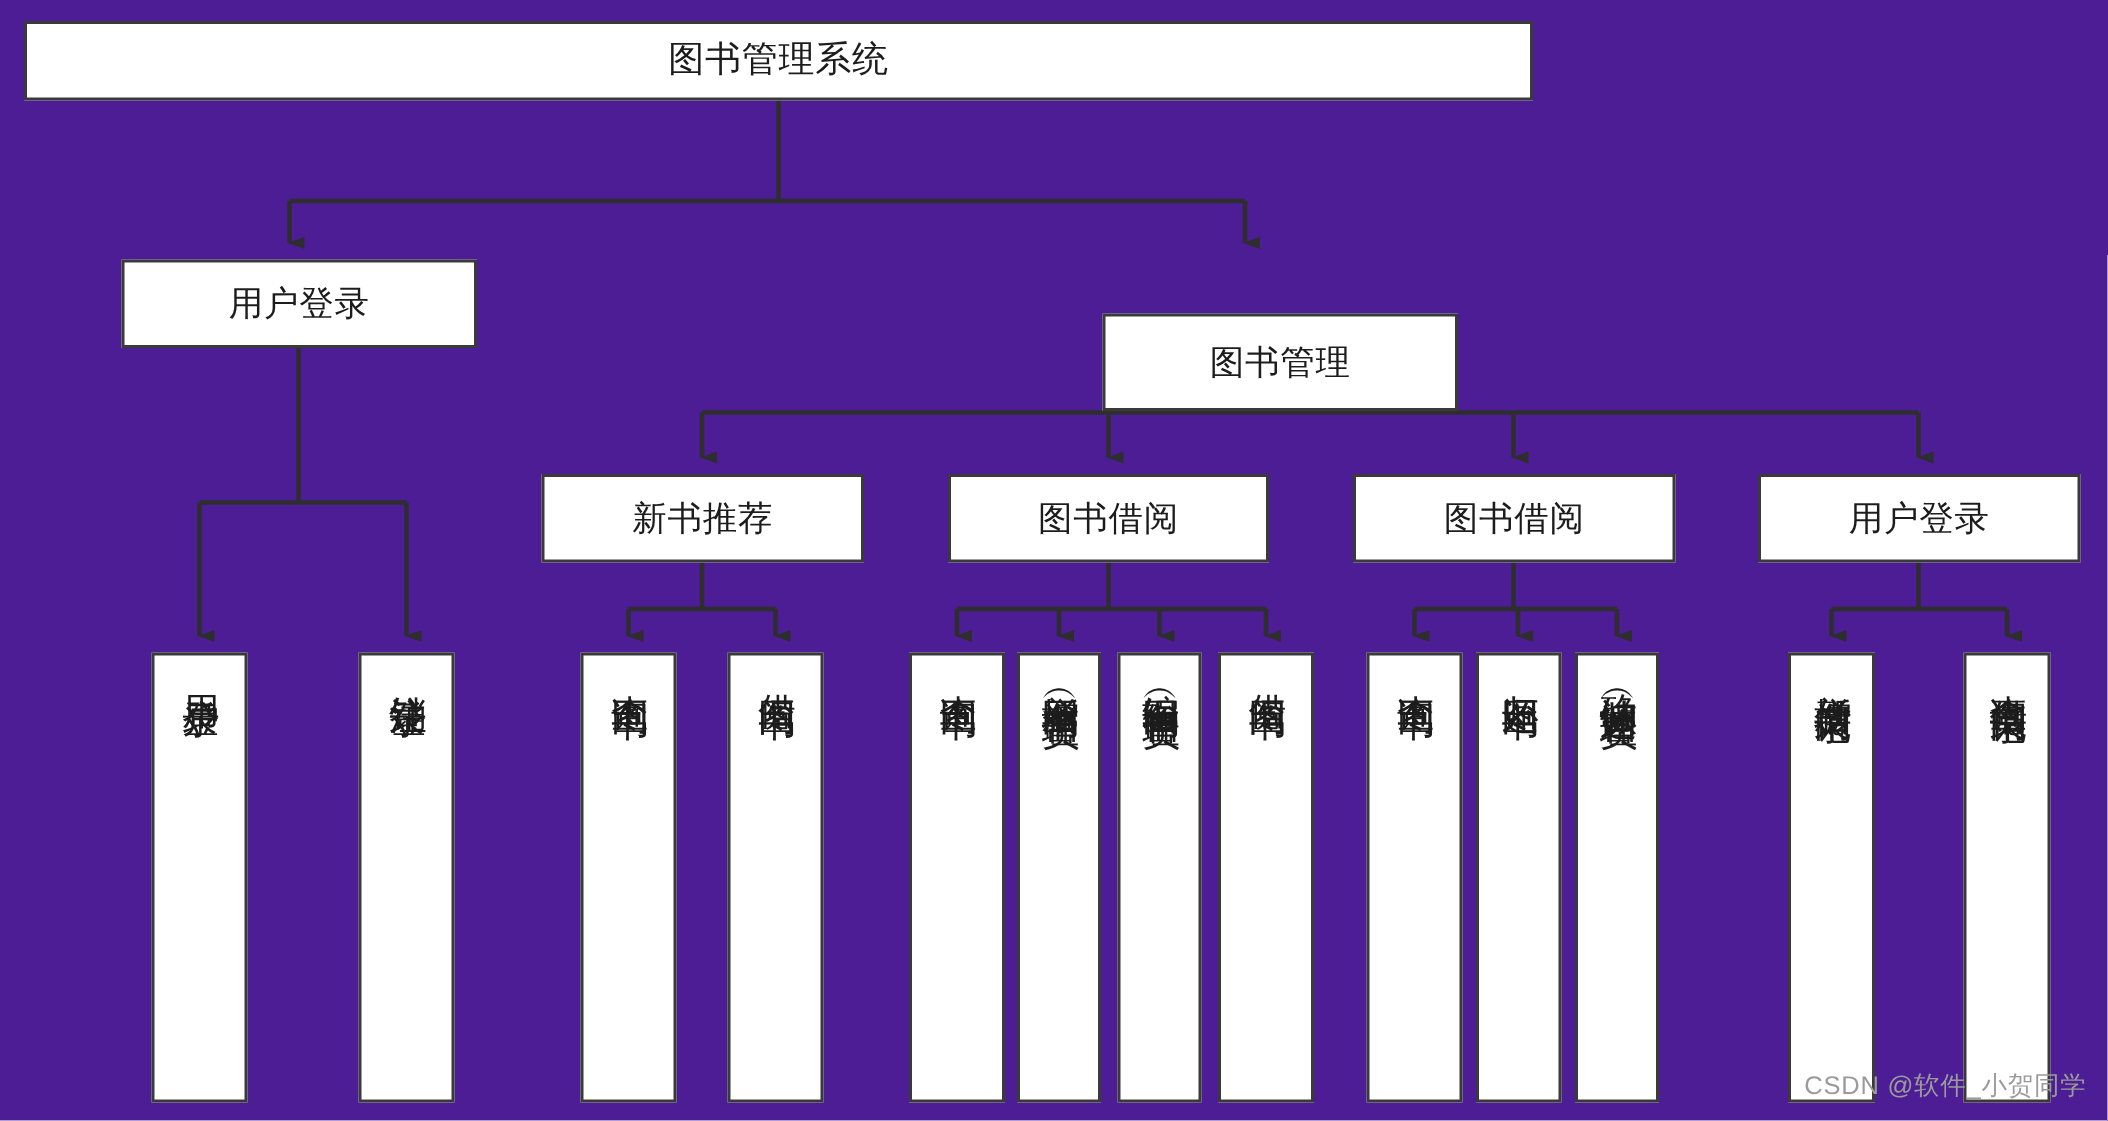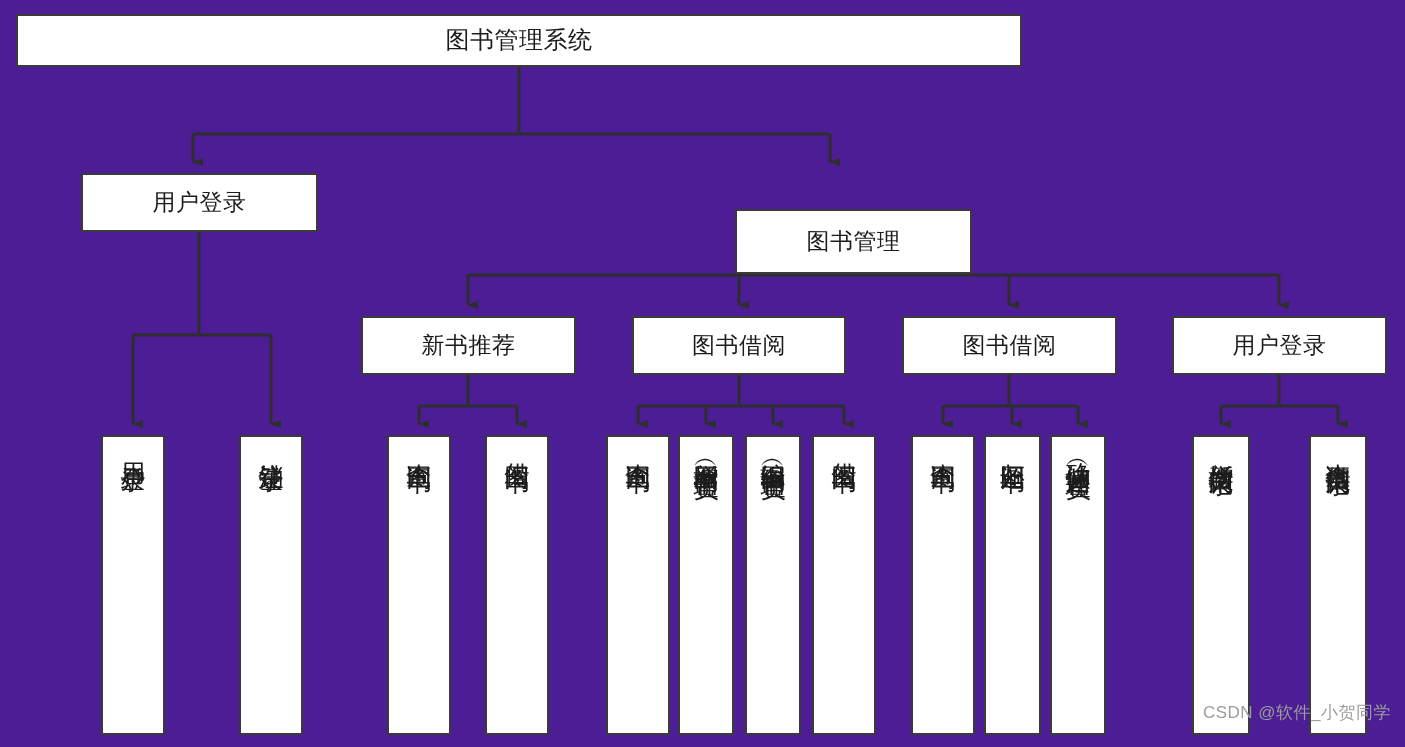--- a/index.html
+++ b/index.html
@@ -57,21 +57,21 @@
     writing-mode: vertical-rl;
     text-orientation: upright;
     font-size: 25px;
     line-height: 1.0;
     letter-spacing: 2px;
     white-space: nowrap;
   }
   .watermark {
     position: absolute;
     right: 14px;
-    bottom: 23px;
+    bottom: 12px;
     font-size: 17px;
     color: #9b9b9b;
     white-space: nowrap;
     letter-spacing: 0.5px;
   }
 </style>
 </head>
 <body>
 
 <div id="canvas">

